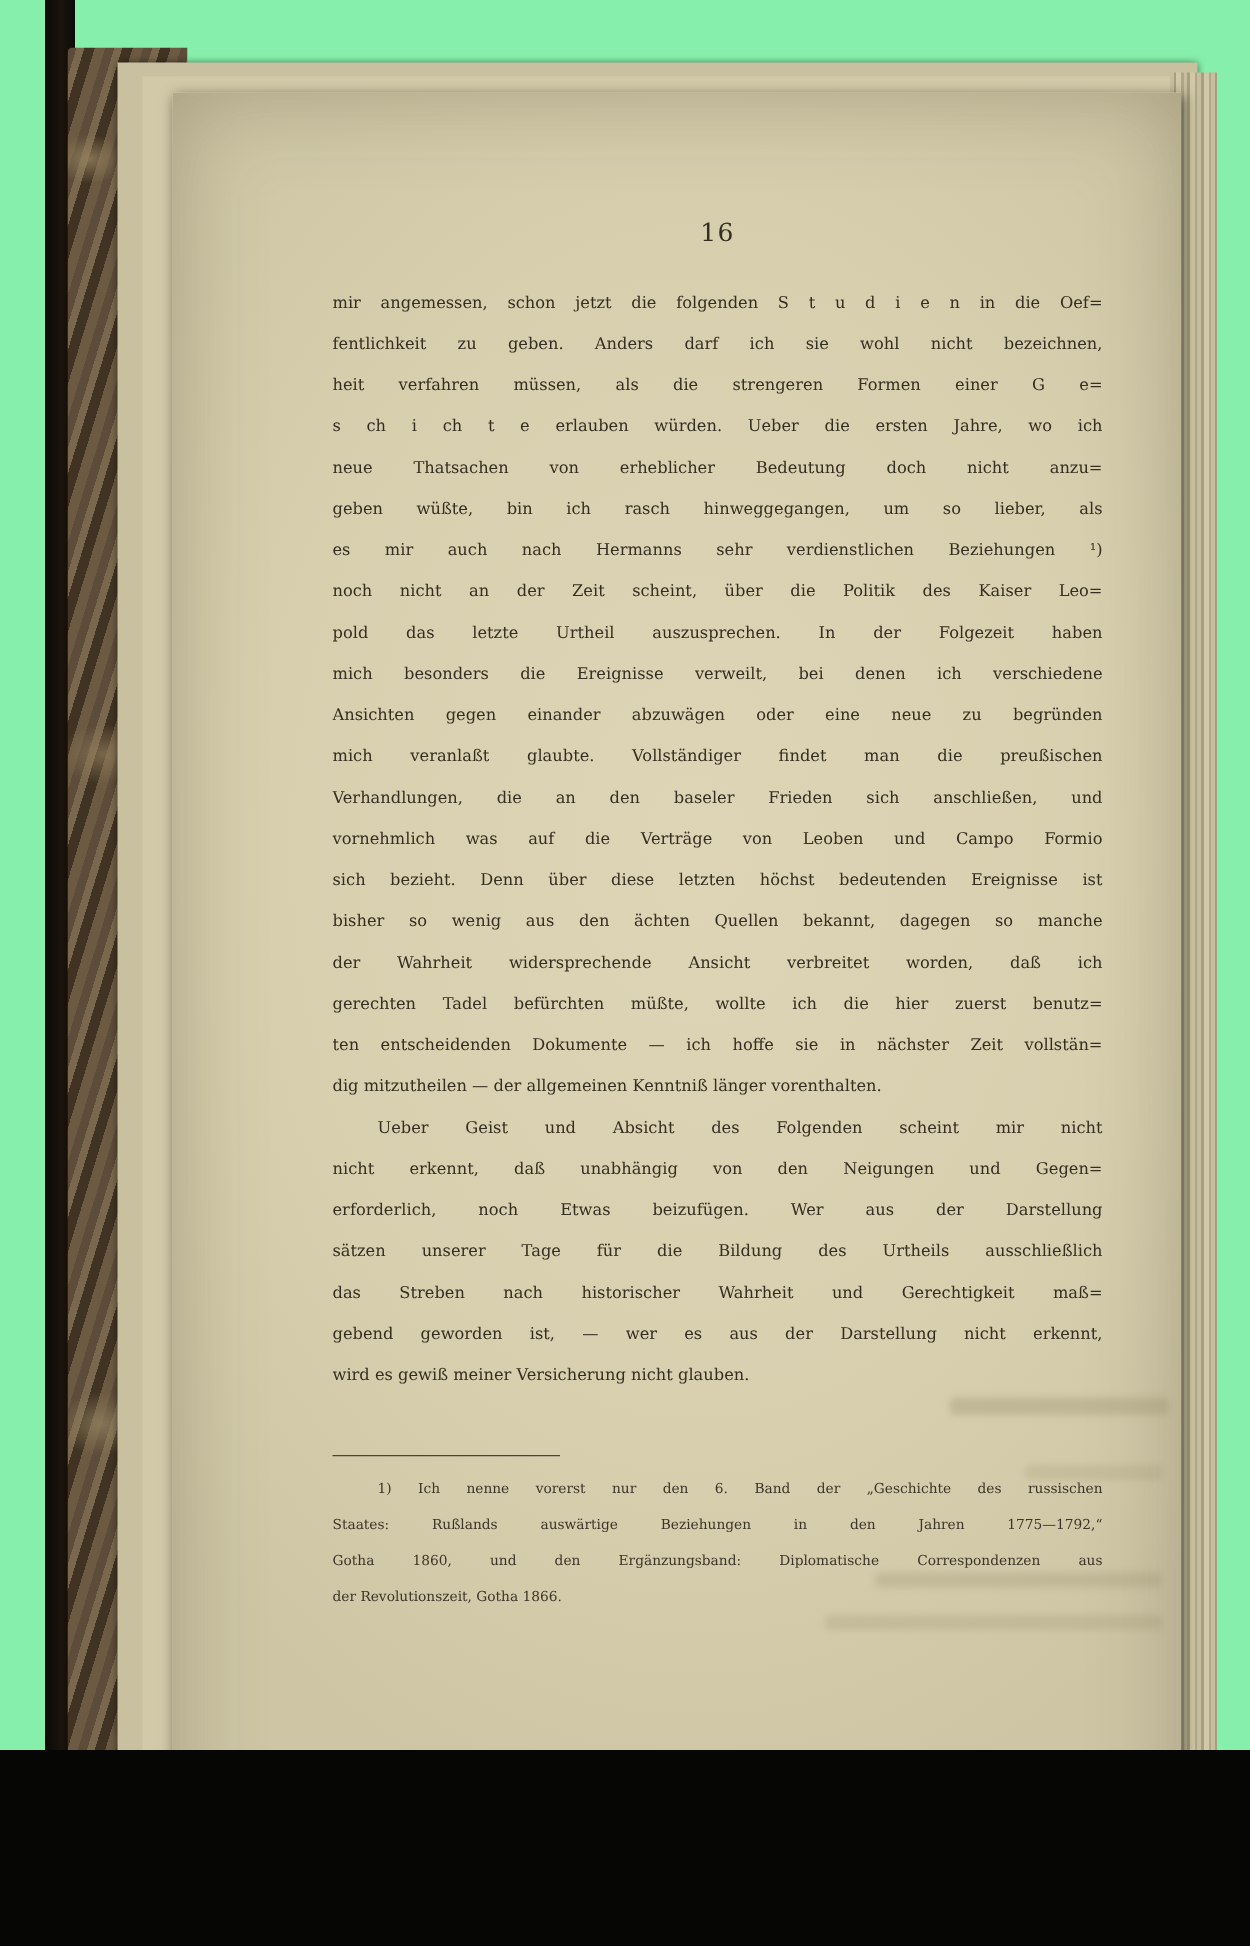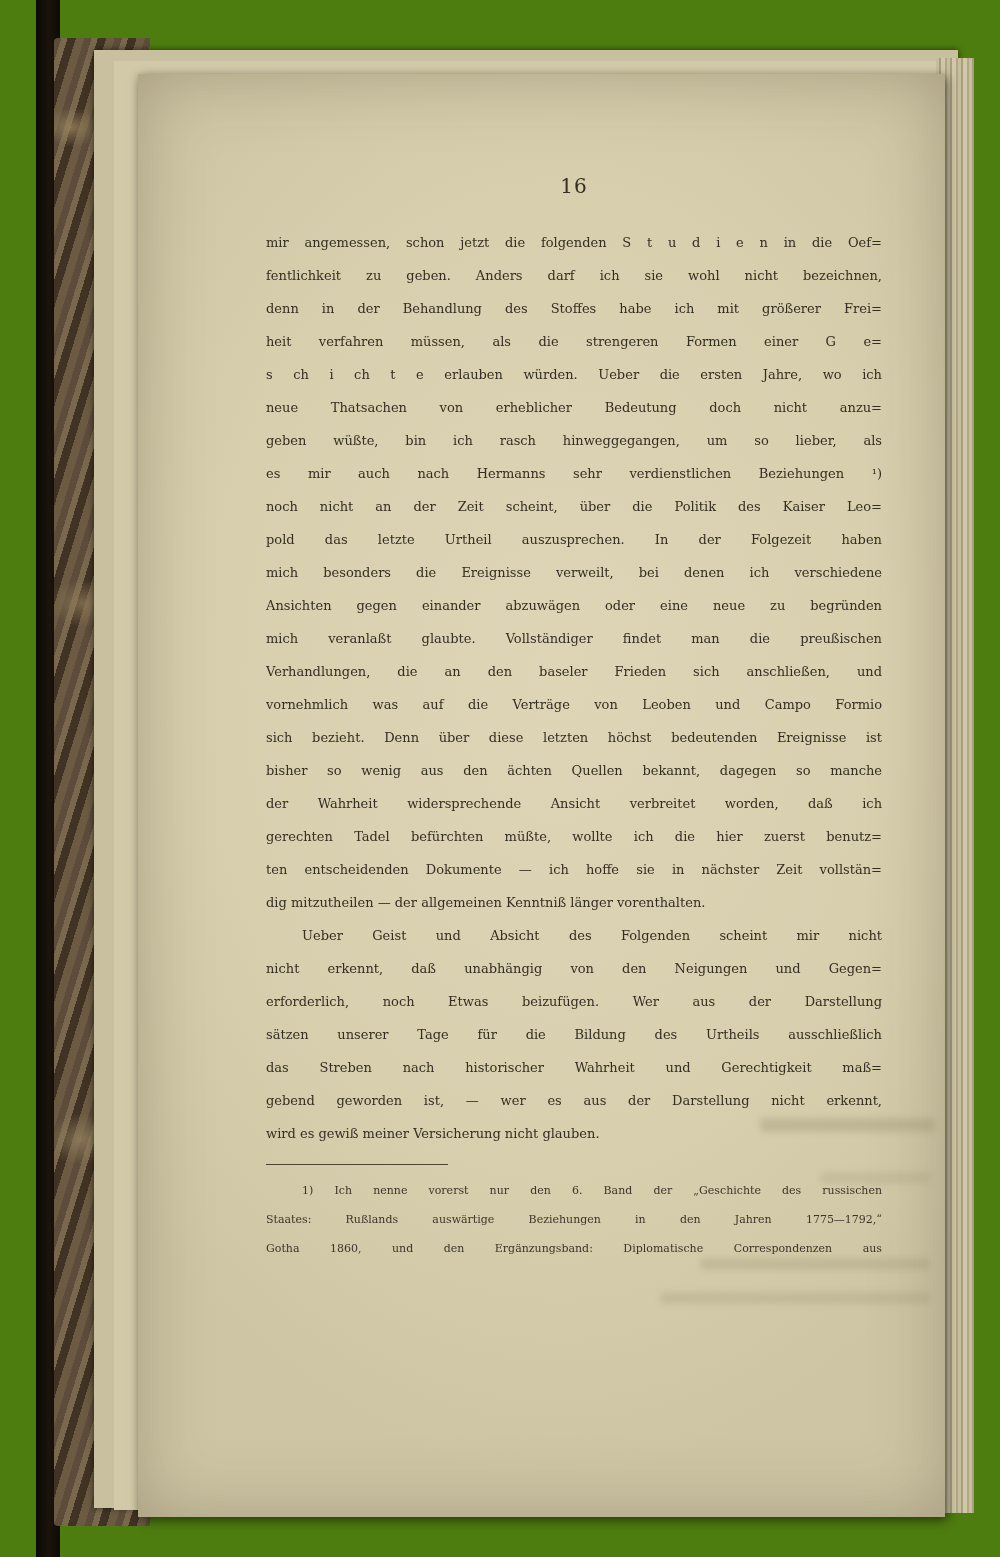--- a/index.html
+++ b/index.html
@@ -1,16 +1,16 @@
 <!DOCTYPE html>
 <html><head>
 <meta charset="utf-8">
 <style>
   html,body{margin:0;padding:0;background:#060605;}
-  .scene{position:relative;width:1000px;height:1557px;background:#4d7c0f;overflow:hidden;
+  .scene{position:relative;width:1000px;height:1400px;background:#86efac;overflow:hidden;
          font-family:"DejaVu Serif", serif;}
   
   .spine{position:absolute;left:36px;top:0;width:24px;height:1557px;z-index:1;
          background:linear-gradient(90deg,#0a0806 0%,#1b140c 55%,#0d0a07 100%);}
   
   .marble{position:absolute;left:54px;top:38px;width:96px;height:1488px;z-index:1;
     background:
       radial-gradient(ellipse 46px 30px at 18% 6%, rgba(150,130,95,.8) 0%, rgba(150,130,95,0) 65%),
       radial-gradient(ellipse 40px 26px at 70% 18%, rgba(60,45,30,.85) 0%, rgba(60,45,30,0) 70%),
       radial-gradient(ellipse 50px 34px at 30% 38%, rgba(145,125,92,.7) 0%, rgba(145,125,92,0) 70%),
@@ -60,21 +60,20 @@
   <div class="sheet-b"></div>
   <div class="edge-right"></div>
 
   <div class="page">
     <div class="page-number">16</div>
 
     <div class="body-text">
 
     <div class="line j">mir angemessen, schon jetzt die folgenden S t u d i e n in die Oef=</div>
         <div class="line j">fentlichkeit zu geben.  Anders darf ich sie wohl nicht bezeichnen,</div>
-        <div class="line j">denn in der Behandlung des Stoffes habe ich mit größerer Frei=</div>
         <div class="line j">heit verfahren müssen, als die strengeren Formen einer G e=</div>
         <div class="line j">s ch i ch t e  erlauben würden.  Ueber die ersten Jahre, wo ich</div>
         <div class="line j">neue Thatsachen von erheblicher Bedeutung doch nicht anzu=</div>
         <div class="line j">geben wüßte, bin ich rasch hinweggegangen, um so lieber, als</div>
         <div class="line j">es mir auch nach Hermanns sehr verdienstlichen Beziehungen ¹)</div>
         <div class="line j">noch nicht an der Zeit scheint, über die Politik des Kaiser Leo=</div>
         <div class="line j">pold das letzte Urtheil auszusprechen.  In der Folgezeit haben</div>
         <div class="line j">mich besonders die Ereignisse verweilt, bei denen ich verschiedene</div>
         <div class="line j">Ansichten gegen einander abzuwägen oder eine neue zu begründen</div>
         <div class="line j">mich veranlaßt glaubte.  Vollständiger findet man die preußischen</div>
@@ -95,20 +94,21 @@
         <div class="line">wird es gewiß meiner Versicherung nicht glauben.</div>
       </div>
 
     <div class="footnote-rule"></div>
 
     <div class="footnote">
 
     <div class="line j ind">1) Ich nenne vorerst nur den 6. Band der „Geschichte des russischen</div>
         <div class="line j">Staates:  Rußlands auswärtige Beziehungen in den Jahren 1775—1792,“</div>
         <div class="line j">Gotha 1860, und den Ergänzungsband:  Diplomatische Correspondenzen aus</div>
+        <div class="line">der Revolutionszeit, Gotha 1866.</div>
       </div>
   </div>
 
   <div class="smudge sm1"></div>
   <div class="smudge sm2"></div>
   <div class="smudge sm3"></div>
   <div class="smudge sm4"></div>
 </div>
 
 </body></html>

